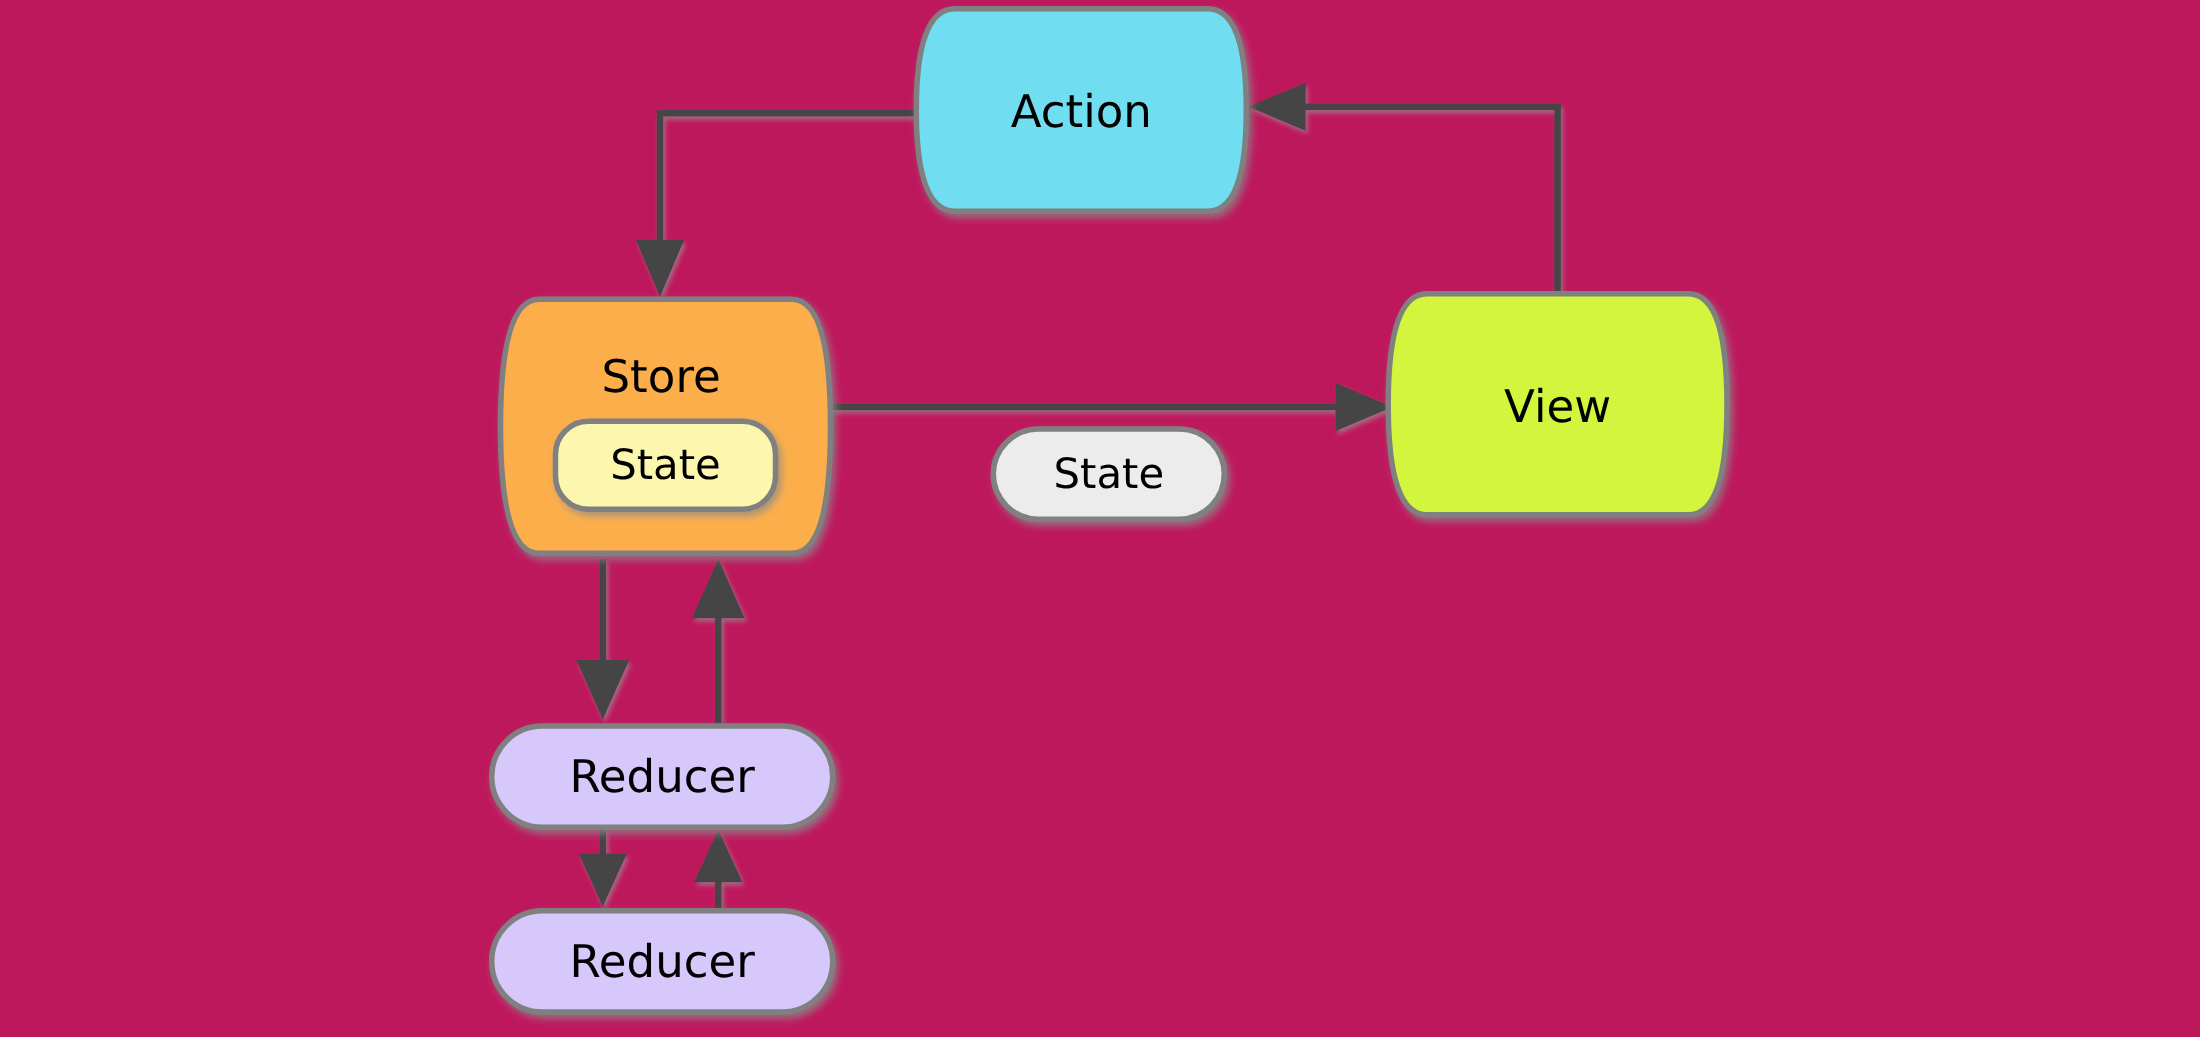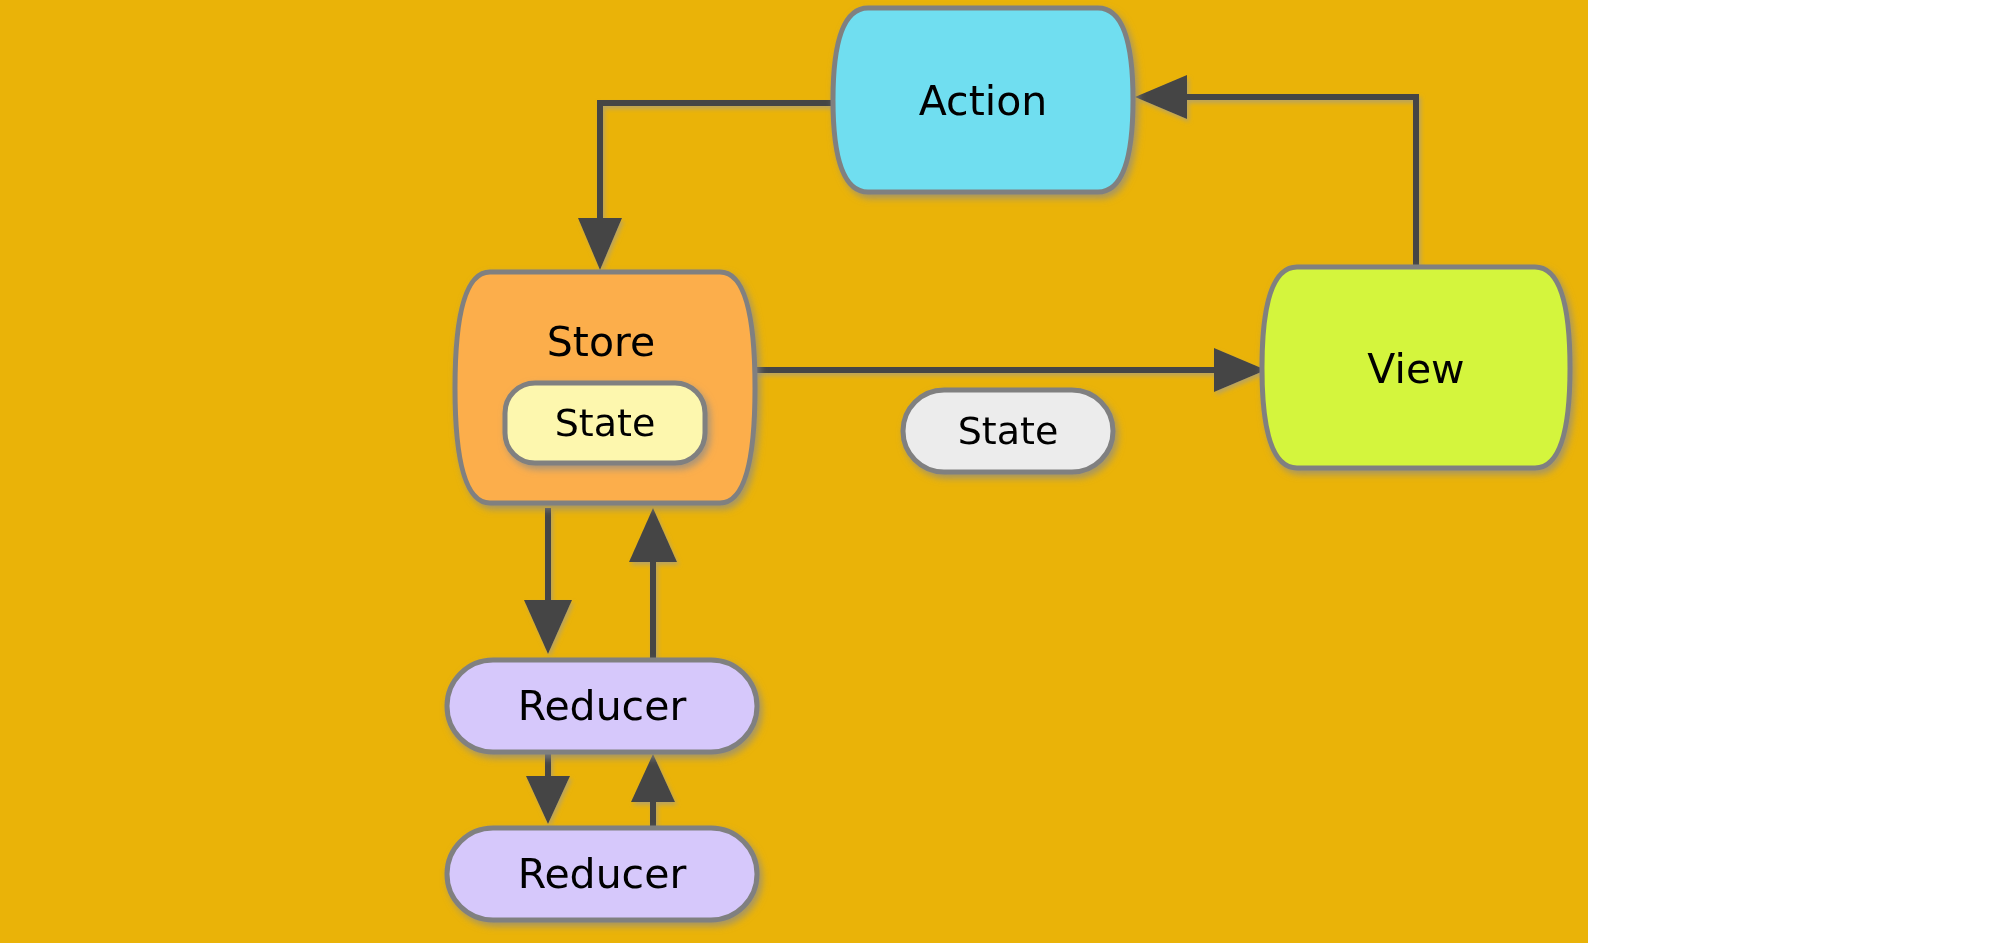--- a/index.html
+++ b/index.html
@@ -6,23 +6,23 @@
   html, body {
     margin: 0;
     padding: 0;
     background: #ffffff;
   }
   body {
     font-family: "DejaVu Sans", sans-serif;
   }
   #canvas {
     position: relative;
-    width: 1588px;
+    width: 2000px;
     height: 943px;
-    background: #eab308;
+    background: #be185d;
     overflow: hidden;
   }
   #diagram-svg {
     position: absolute;
     left: 0;
     top: 0;
     width: 2000px;
     height: 943px;
   }
   .node-label {

